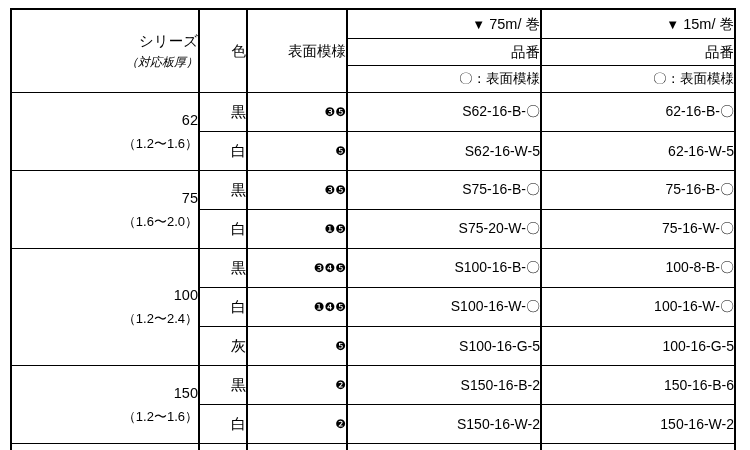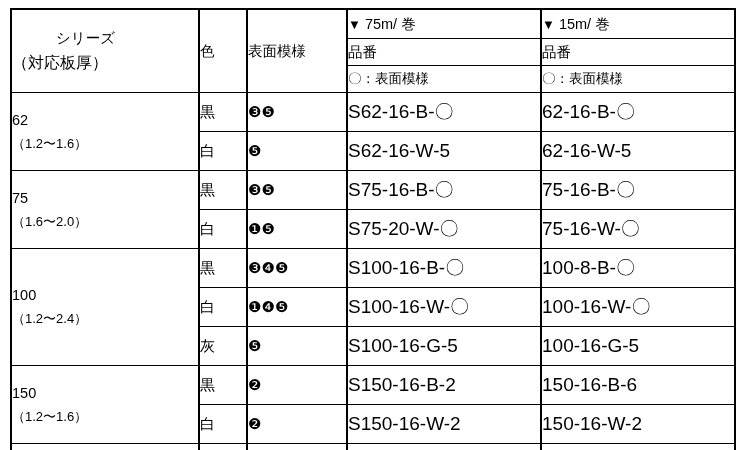--- a/index.html
+++ b/index.html
@@ -16,21 +16,21 @@
   }
   #spec-table {
     border-collapse: collapse;
     table-layout: fixed;
     width: 724px;
     margin: 8px 0 0 10px;
     background: #fff;
   }
   #spec-table td, #spec-table th {
     border: 1px solid #000;
-    text-align: left;
+    text-align: right;
     vertical-align: middle;
     font-weight: normal;
     padding: 0;
   }
   
   #spec-table {
     border: 2px solid #000;
   }
   .col-series { width: 188px; }
   .col-color  { width: 48px; }
@@ -50,36 +50,36 @@
   .head-row3 td {
     height: 26px;
     font-size: 13.5px;
   }
   .series-head-cell {
     font-size: 14.5px;
     font-weight: bold;
     line-height: 1.6;
   }
   .series-head-cell .l1 { display: block; margin-left: 44px; }
-  .series-head-cell .l2 { display: block; font-size: 16px; }
+  .series-head-cell .l2 { display: block; font-size: 12px; font-style: italic; }
 
   .th-bold { font-weight: bold; }
 
   .series-cell {
     font-size: 14.5px;
     line-height: 1.65;
     margin-top: 16px;
   }
   .series-cell .sname { display: block; font-weight: normal; }
   .series-cell .sthk  { display: block; font-size: 13px; }
 
   .body-row td { height: 38px; }
   .color-cell { font-size: 15px; }
-  .pattern-cell { font-size: 15px; letter-spacing: 0px; }
-  .part-cell { font-size: 19px; }
+  .pattern-cell { font-size: 12px; letter-spacing: 0px; }
+  .part-cell { font-size: 14px; }
 
   .tri { font-size: 13px; }
 
   
   .grp-top > td { border-top: 2px solid #000; }
   .thick-right { border-right: 2px solid #000 !important; }
 </style>
 </head>
 <body>
 

